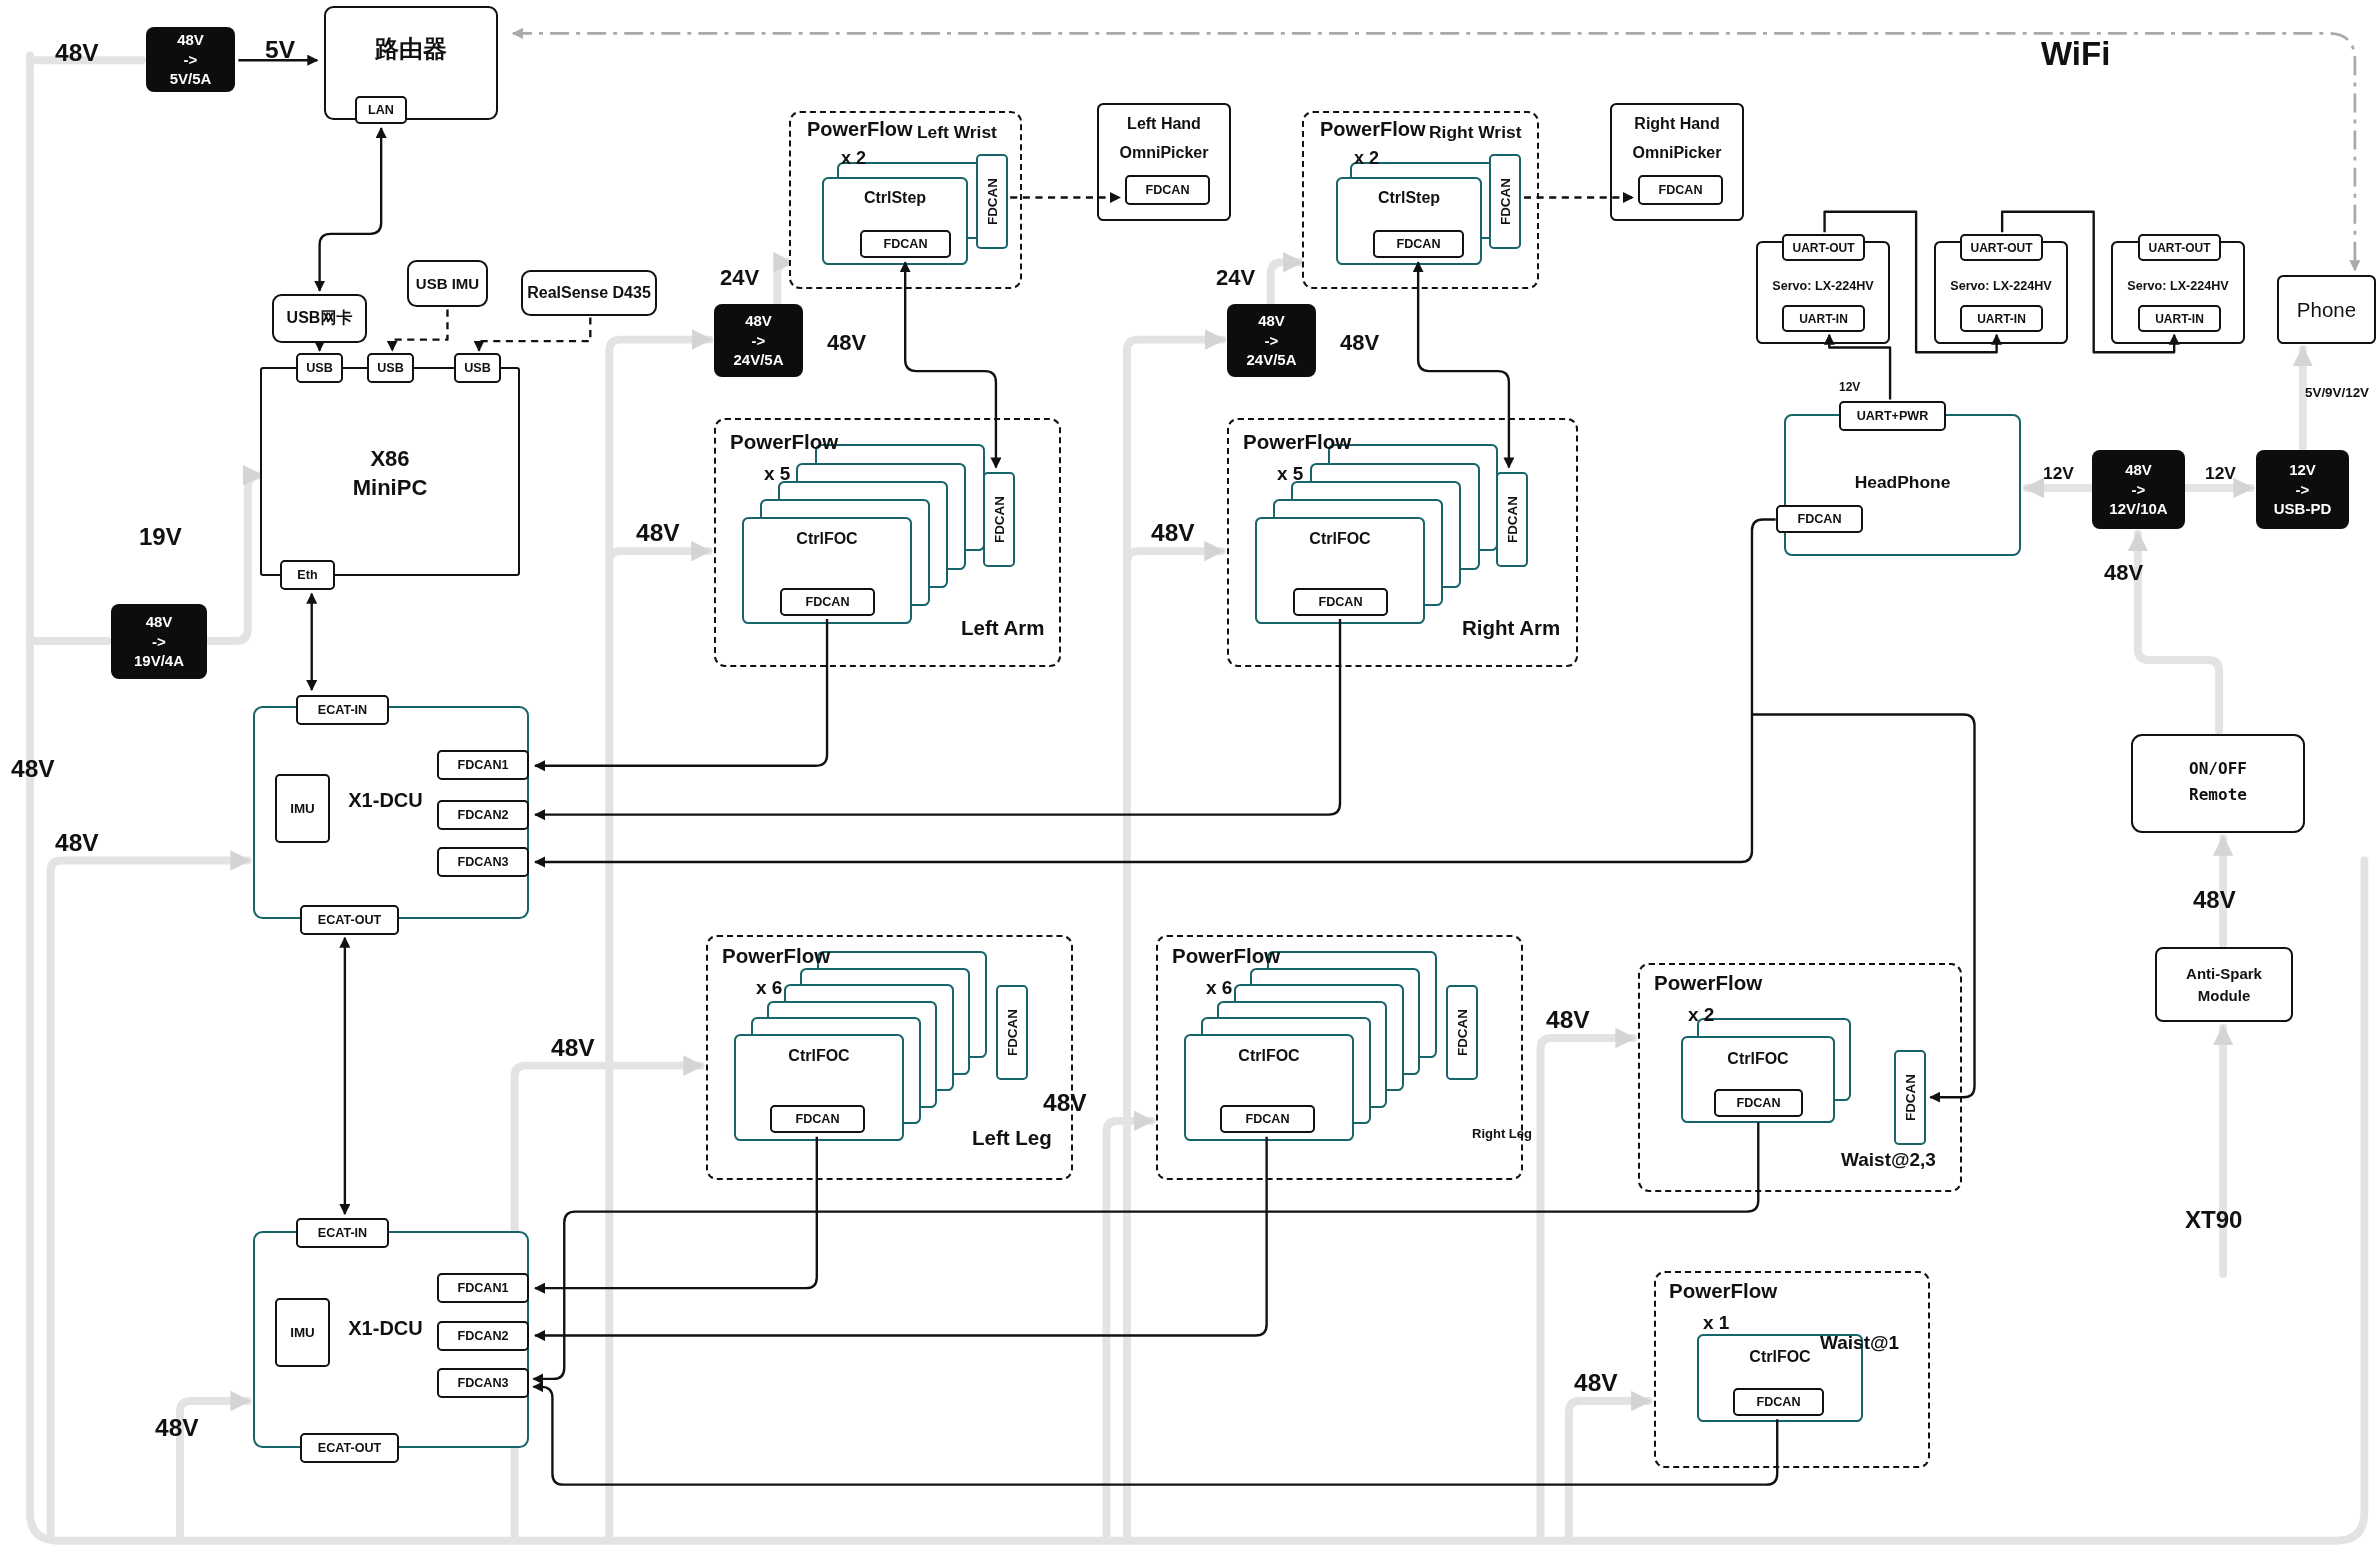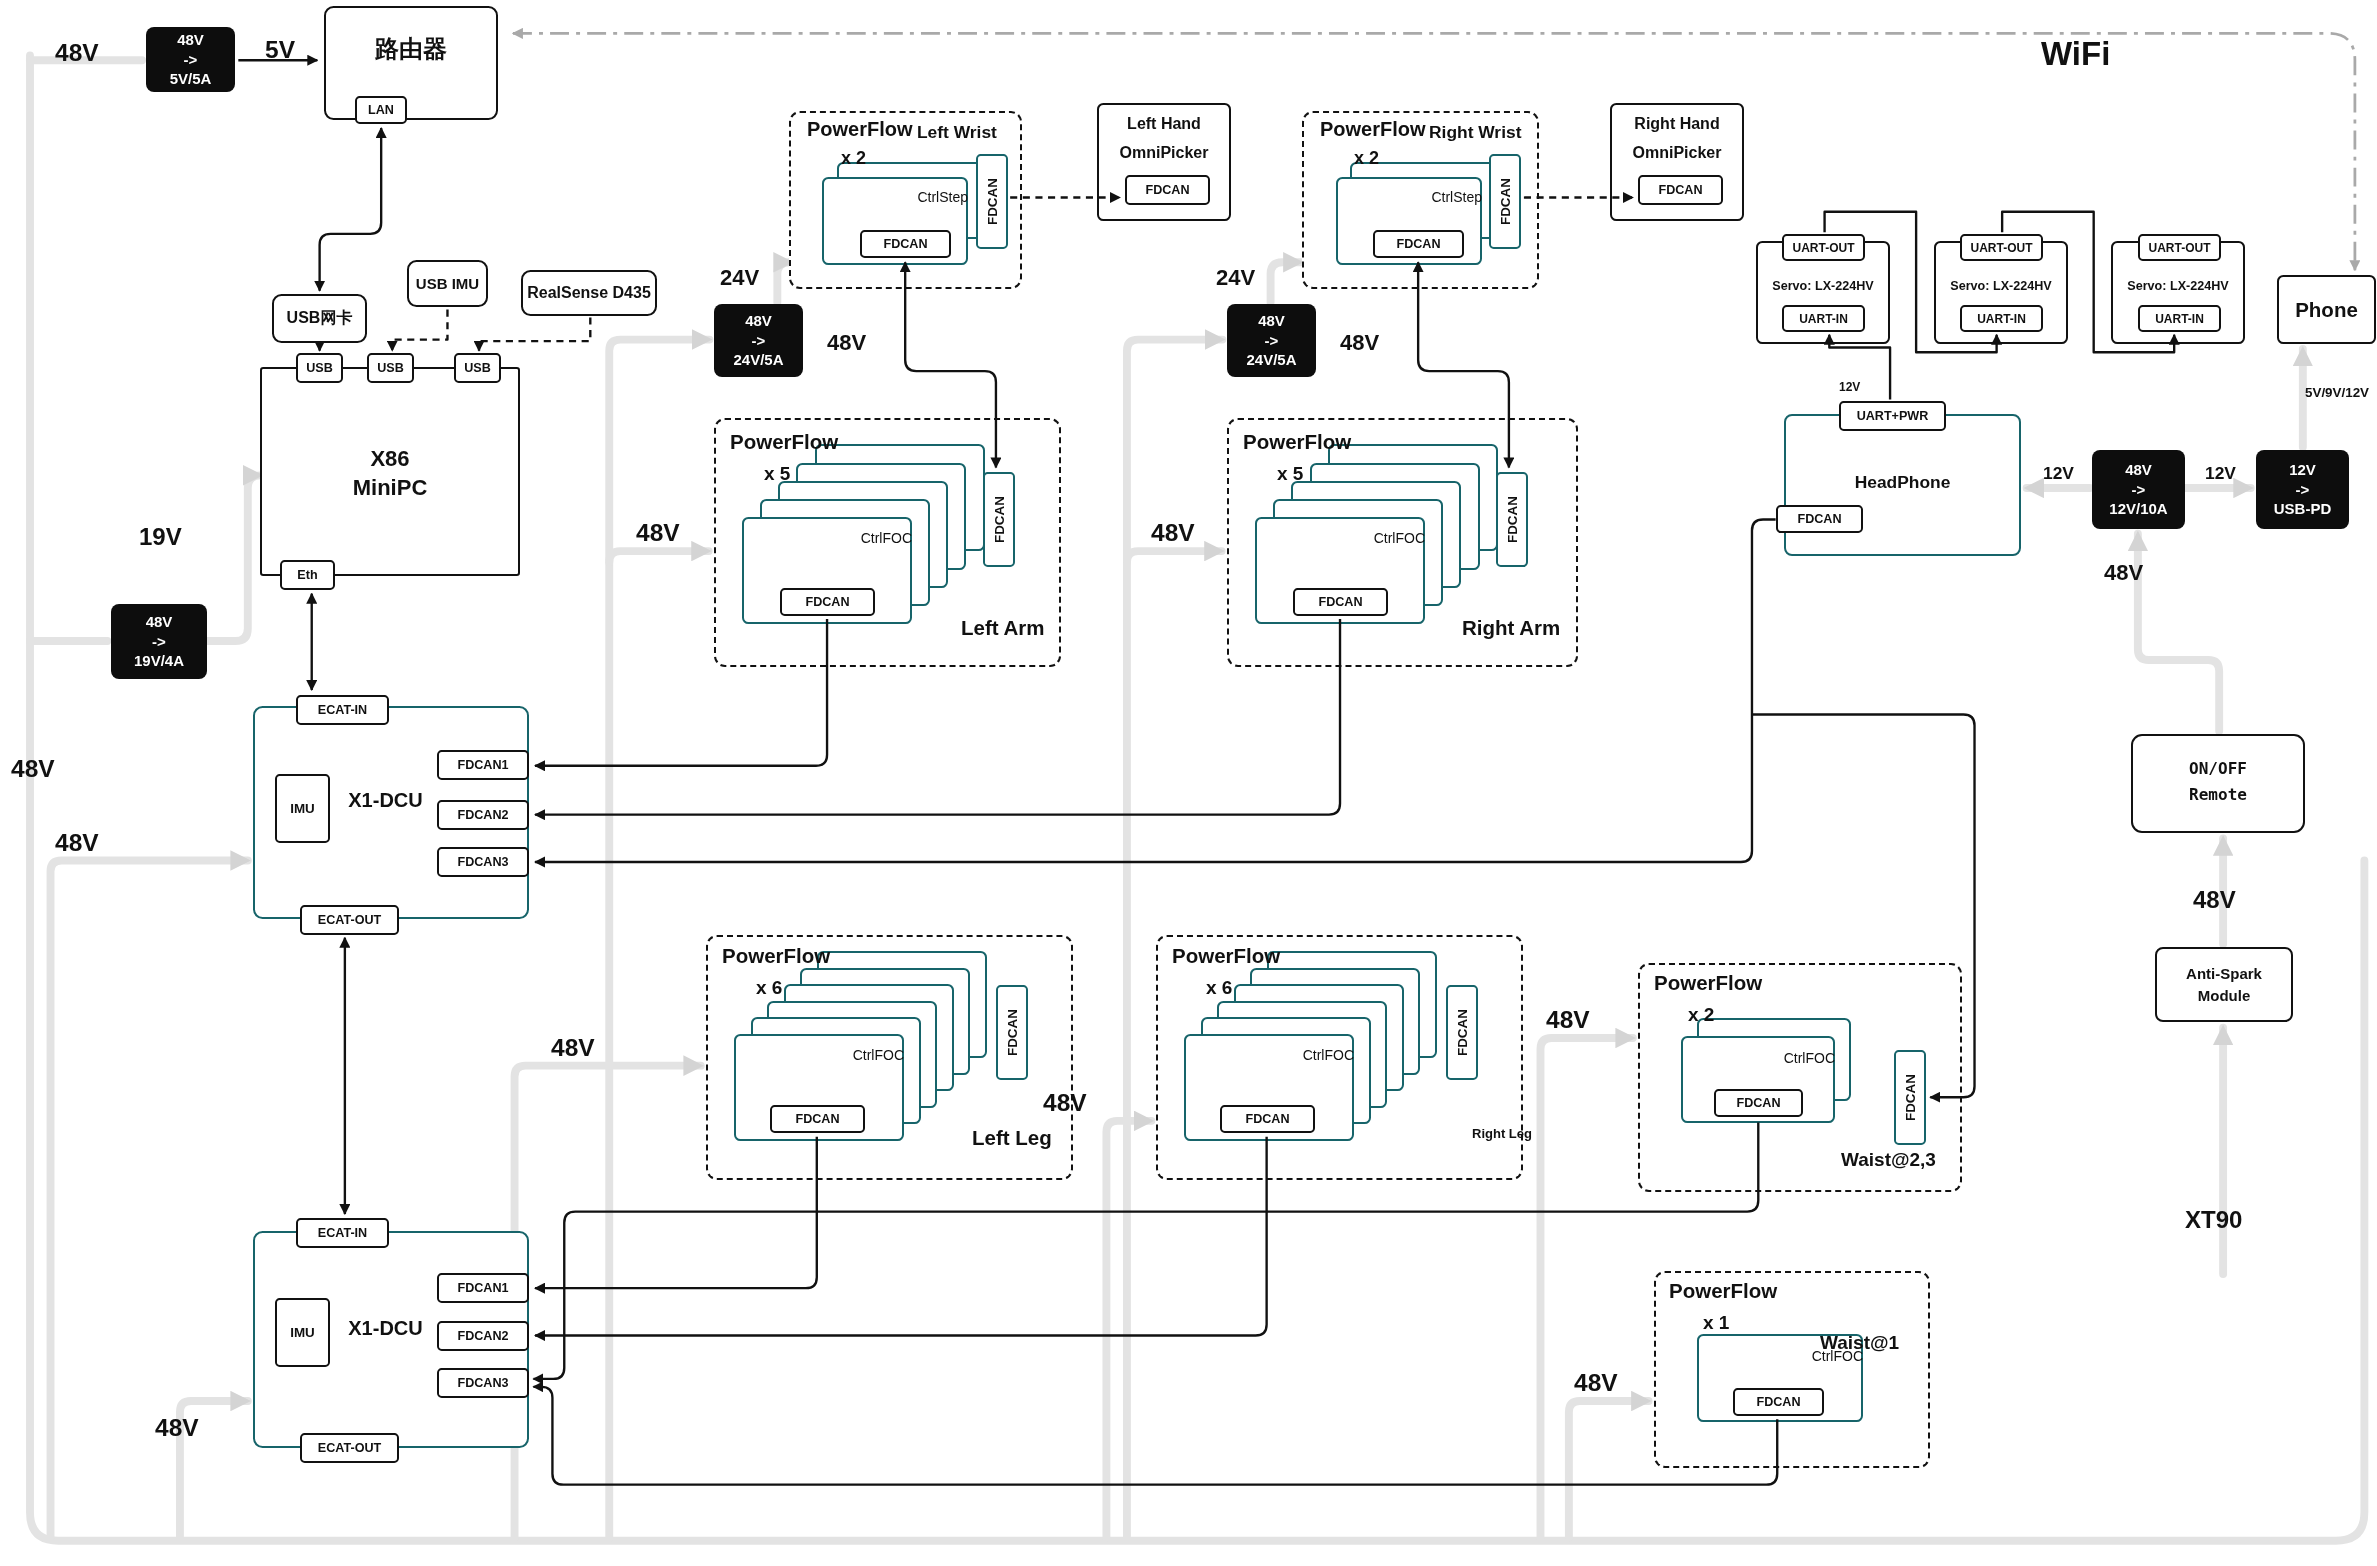--- a/index.html
+++ b/index.html
@@ -12,21 +12,21 @@
   .pg{fill:none;stroke:#e3e3e3;stroke-width:10;stroke-linecap:round;stroke-linejoin:round}
   .pb{fill:none;stroke:#111;stroke-width:3;stroke-linejoin:round}
   .pd{fill:none;stroke:#111;stroke-width:3;stroke-linejoin:round;stroke-dasharray:9 7}
   .pw{fill:none;stroke:#a9a9a9;stroke-width:3.5;stroke-linejoin:round;stroke-dasharray:24 9 5 9}
   .lbl{position:absolute;font-weight:bold;font-size:24.5px;white-space:nowrap;z-index:7}
   .box{position:absolute;background:#fff;border:2.4px solid #111;border-radius:9.5px;z-index:3}
   .tealb{border-color:#17646a;border-width:2.8px}
   .dash{position:absolute;background:#fff;border:2.4px dashed #111;border-radius:11px;z-index:2}
   .port{position:absolute;background:#fff;border:2px solid #111;border-radius:4.7px;display:flex;align-items:center;justify-content:center;font-weight:bold;font-size:14px;z-index:6;white-space:nowrap}
   .card{position:absolute;background:#fff;border:2px solid #17646a;border-radius:6.3px;z-index:4}
-  .cardtxt{position:absolute;font-weight:normal;font-size:14px;text-align:right;z-index:6}
+  .cardtxt{position:absolute;font-weight:bold;font-size:16px;text-align:center;z-index:6}
   .vtab{position:absolute;background:#fff;border:2px solid #17646a;border-radius:4.7px;display:flex;align-items:center;justify-content:center;font-weight:bold;font-size:13.4px;z-index:6;writing-mode:vertical-rl;transform:rotate(180deg)}
   .conv{position:absolute;background:#0d0d0d;color:#fff;border-radius:8px;display:flex;flex-direction:column;align-items:center;justify-content:center;font-weight:bold;font-size:15px;line-height:1.3;z-index:4}
   .ttl{position:absolute;font-weight:bold;z-index:7;white-space:nowrap}
   .ctr{display:flex;align-items:center;justify-content:center;text-align:center}
   .battery{position:absolute;background:#e8392e;border-radius:17.4px;z-index:3;display:flex;flex-direction:column;align-items:center;justify-content:center;color:#fff;font-weight:bold;font-size:24.5px;line-height:1.6}
   .mono{font-family:"DejaVu Sans Mono","Liberation Mono",monospace}
 </style>
 </head>
 <body>
 
@@ -309,21 +309,21 @@
   <div class="box" style="left:2111px;top:241px;width:134px;height:103px;border-radius:6.3px"></div>
   <div class="port" style="left:2138px;top:234px;width:83px;height:27px;font-size:12px">UART-OUT</div>
   <div class="ttl" style="left:2111px;top:279px;width:134px;text-align:center;font-size:12.6px">Servo: LX-224HV</div>
   <div class="port" style="left:2138px;top:305px;width:83px;height:27px;font-size:12px">UART-IN</div>
 
   <div class="box tealb" style="left:1784px;top:414px;width:237px;height:142px;border-radius:8px"></div>
   <div class="port" style="left:1839px;top:401px;width:107px;height:30px;font-size:12.6px">UART+PWR</div>
   <div class="ttl" style="left:1784px;top:472px;width:237px;text-align:center;font-size:17.4px">HeadPhone</div>
   <div class="port" style="left:1776px;top:505px;width:87px;height:28px;font-size:12.6px">FDCAN</div>
 
-  <div class="box ctr" style="left:2277px;top:275px;width:99px;height:69px;font-weight:bold;font-size:20.5px;border-radius:6.3px">Phone</div>
+  <div class="box ctr" style="left:2277px;top:275px;width:99px;height:69px;font-weight:normal;font-size:20.5px;border-radius:6.3px">Phone</div>
 
   <div class="box" style="left:2131px;top:734px;width:174px;height:99px;border-radius:11px"></div>
   <div class="ttl mono" style="left:2131px;top:759px;width:174px;text-align:center;font-size:16px">ON/OFF</div>
   <div class="ttl mono" style="left:2131px;top:785px;width:174px;text-align:center;font-size:16px">Remote</div>
 
   <div class="box" style="left:2155px;top:947px;width:138px;height:75px;border-radius:8px"></div>
   <div class="ttl" style="left:2155px;top:965px;width:138px;text-align:center;font-size:15px">Anti-Spark</div>
   <div class="ttl" style="left:2155px;top:987px;width:138px;text-align:center;font-size:15px">Module</div>
 
 

